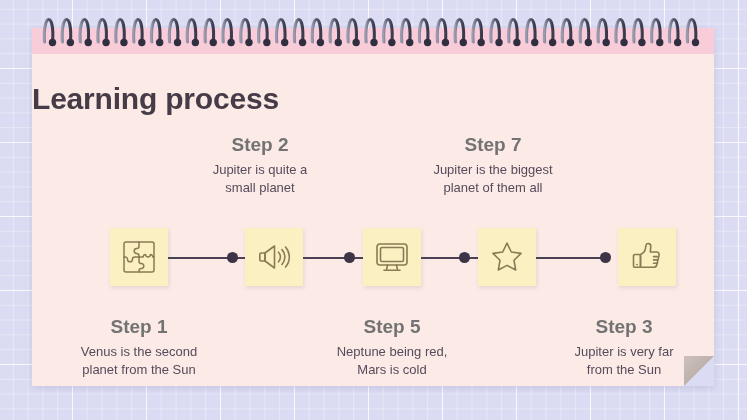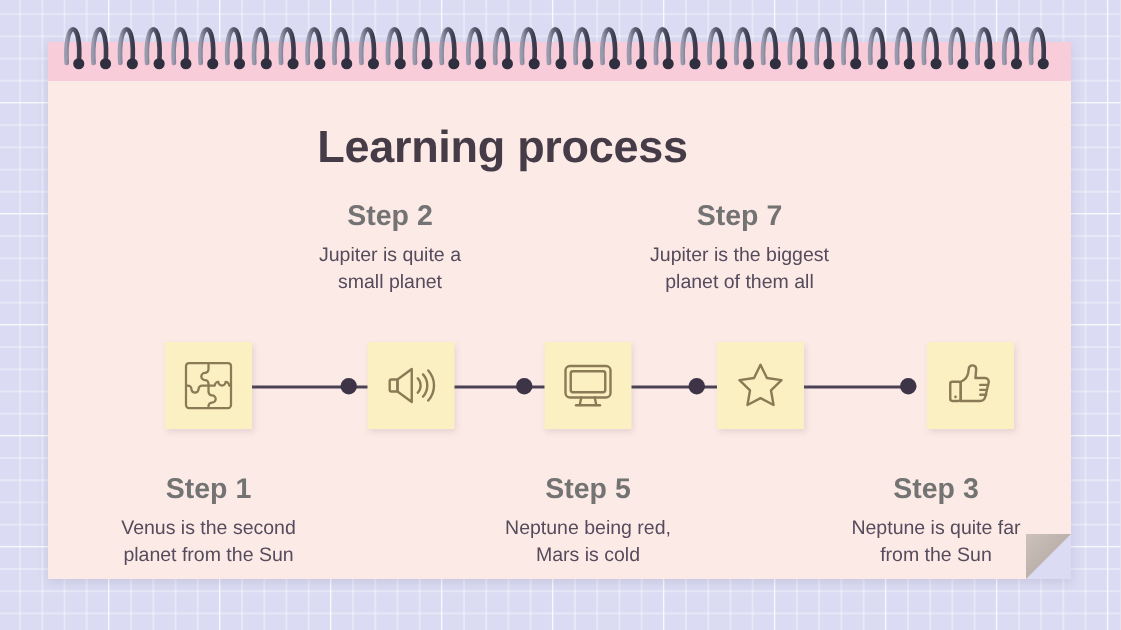--- a/index.html
+++ b/index.html
@@ -75,21 +75,21 @@
     height: 52px;
     pointer-events: none;
   }
 
   
   #title {
     position: absolute;
     left: 0;
     top: 54px;
     width: 606px;
-    text-align: center;
+    text-align: left;
     font-size: 30px;
     font-weight: bold;
     color: #463c48;
     letter-spacing: -0.2px;
   }
 
   
   #timeline {
     position: absolute;
     left: 0;
@@ -254,21 +254,21 @@
     <div class="step-title">Step 5</div>
     <div class="step-desc">
       <span>Neptune being red,</span>
       <span>Mars is cold</span>
     </div>
   </div>
 
   <div class="step-block step-below" style="left:482px;">
     <div class="step-title">Step 3</div>
     <div class="step-desc">
-      <span>Neptune is quite far</span>
+      <span>Jupiter is very far</span>
       <span>from the Sun</span>
     </div>
   </div>
 
   <div id="page-fold">
     <div id="page-fold-cut"></div>
   </div>
 </div>
 
 <svg id="spiral" viewBox="0 0 682 52" preserveAspectRatio="none">

